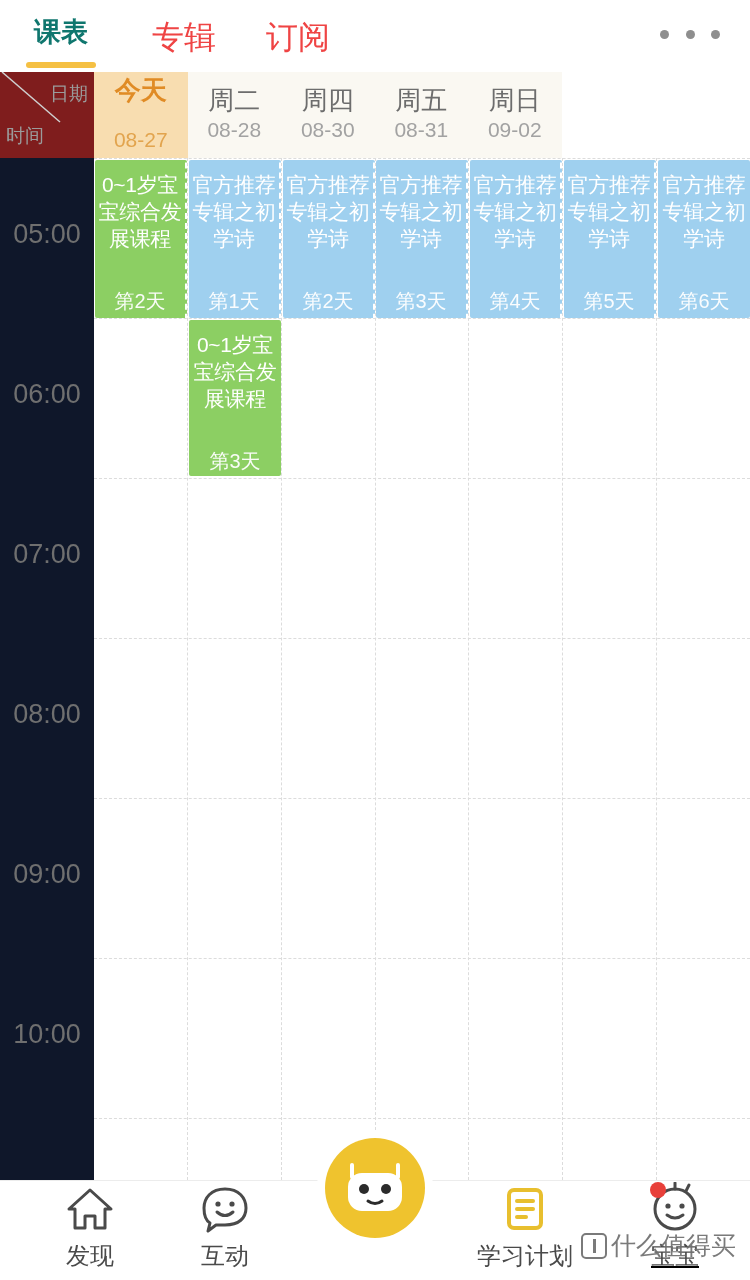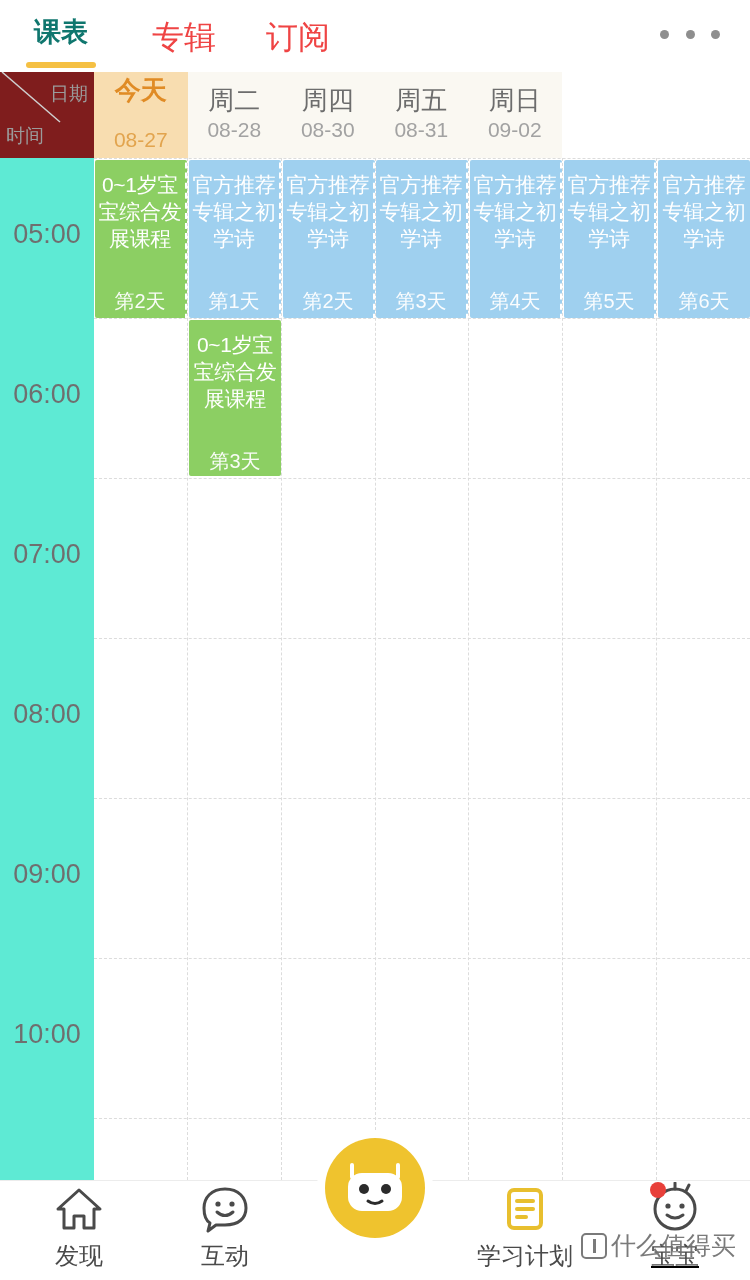--- a/index.html
+++ b/index.html
@@ -64,21 +64,21 @@
   .day-cell.today .dn { color:#e08b25; font-weight:bold; }
   .day-cell.today .dd { color:#e2a44e;text-align:center; }
 
   
   .grid-body {
     position:absolute; left:0; top:158px; width:750px; height:1022px;
     overflow:hidden;
   }
   .time-col {
     position:absolute; left:0; top:0; width:94px; height:1022px;
-    background:#5eead4;
+    background:#0f172a;
   }
   .time-label {
     position:absolute; left:0; width:94px; text-align:center;
     font-size:27px; color:#6f6f6f;
   }
   .cols-area {
     position:absolute; left:94px; top:0; width:656px; height:1022px;
     background:#ffffff;
   }
   .vline {
@@ -257,21 +257,21 @@
 
       <div class="event green" style="left:95px; top:162px; height:156px;">
         <div class="etitle">0~1岁宝宝综合发展课程</div>
         <div class="eday">第3天</div>
       </div>
     </div>
   </div>
 
   <div class="bottom-nav">
 
-    <div class="nav-item" style="left:4px;">
+    <div class="nav-item" style="left:15px;">
       <div class="nav-icon">
         <svg width="54" height="54" viewBox="0 0 54 54">
           <path d="M27 8 L48 27 L42 27 L42 46 L32 46 L32 34 L22 34 L22 46 L12 46 L12 27 L6 27 Z" fill="none" stroke="#4a4a4a" stroke-width="3" stroke-linejoin="round"></path>
         </svg>
       </div>
       <div class="nlabel">发现</div>
     </div>
 
     <div class="nav-item" style="left:150px;">
       <div class="nav-icon">

